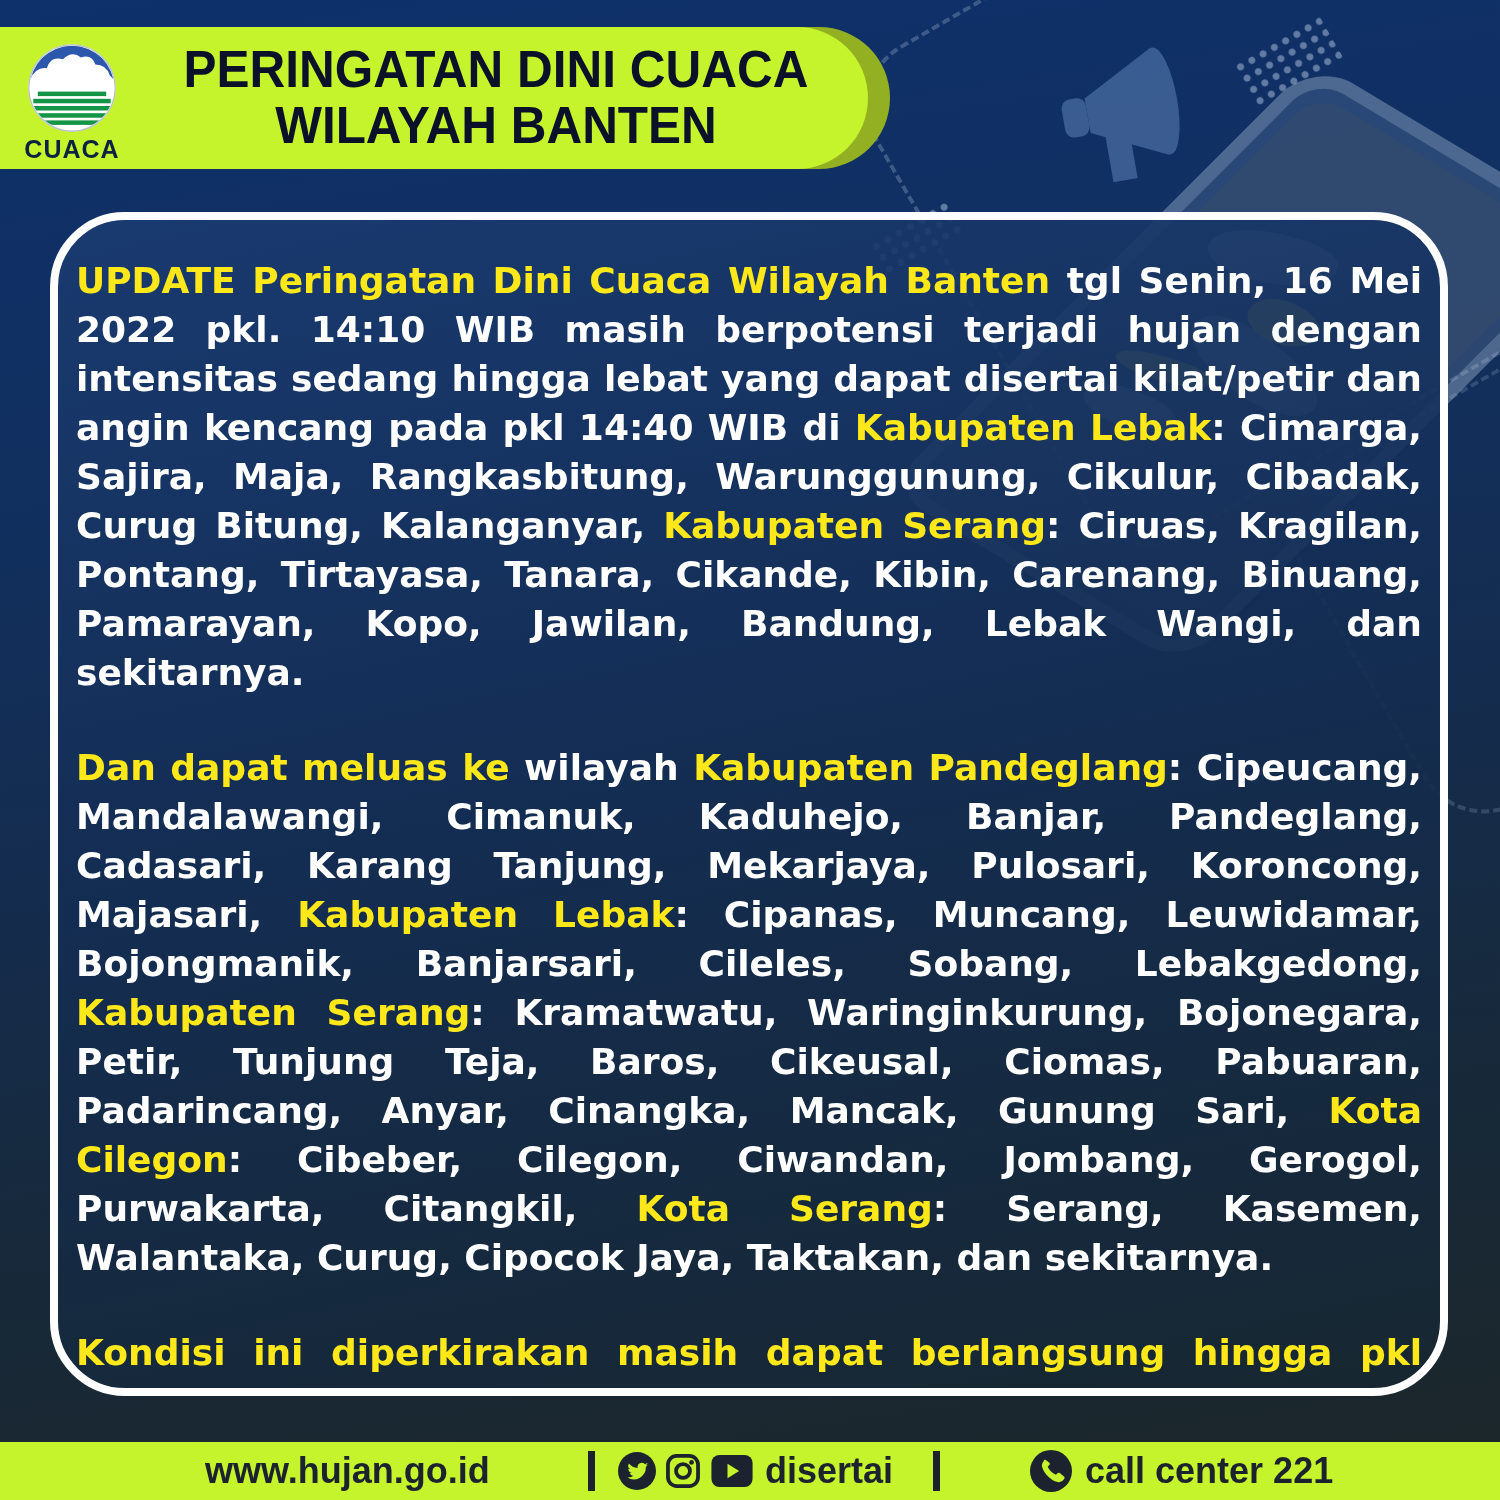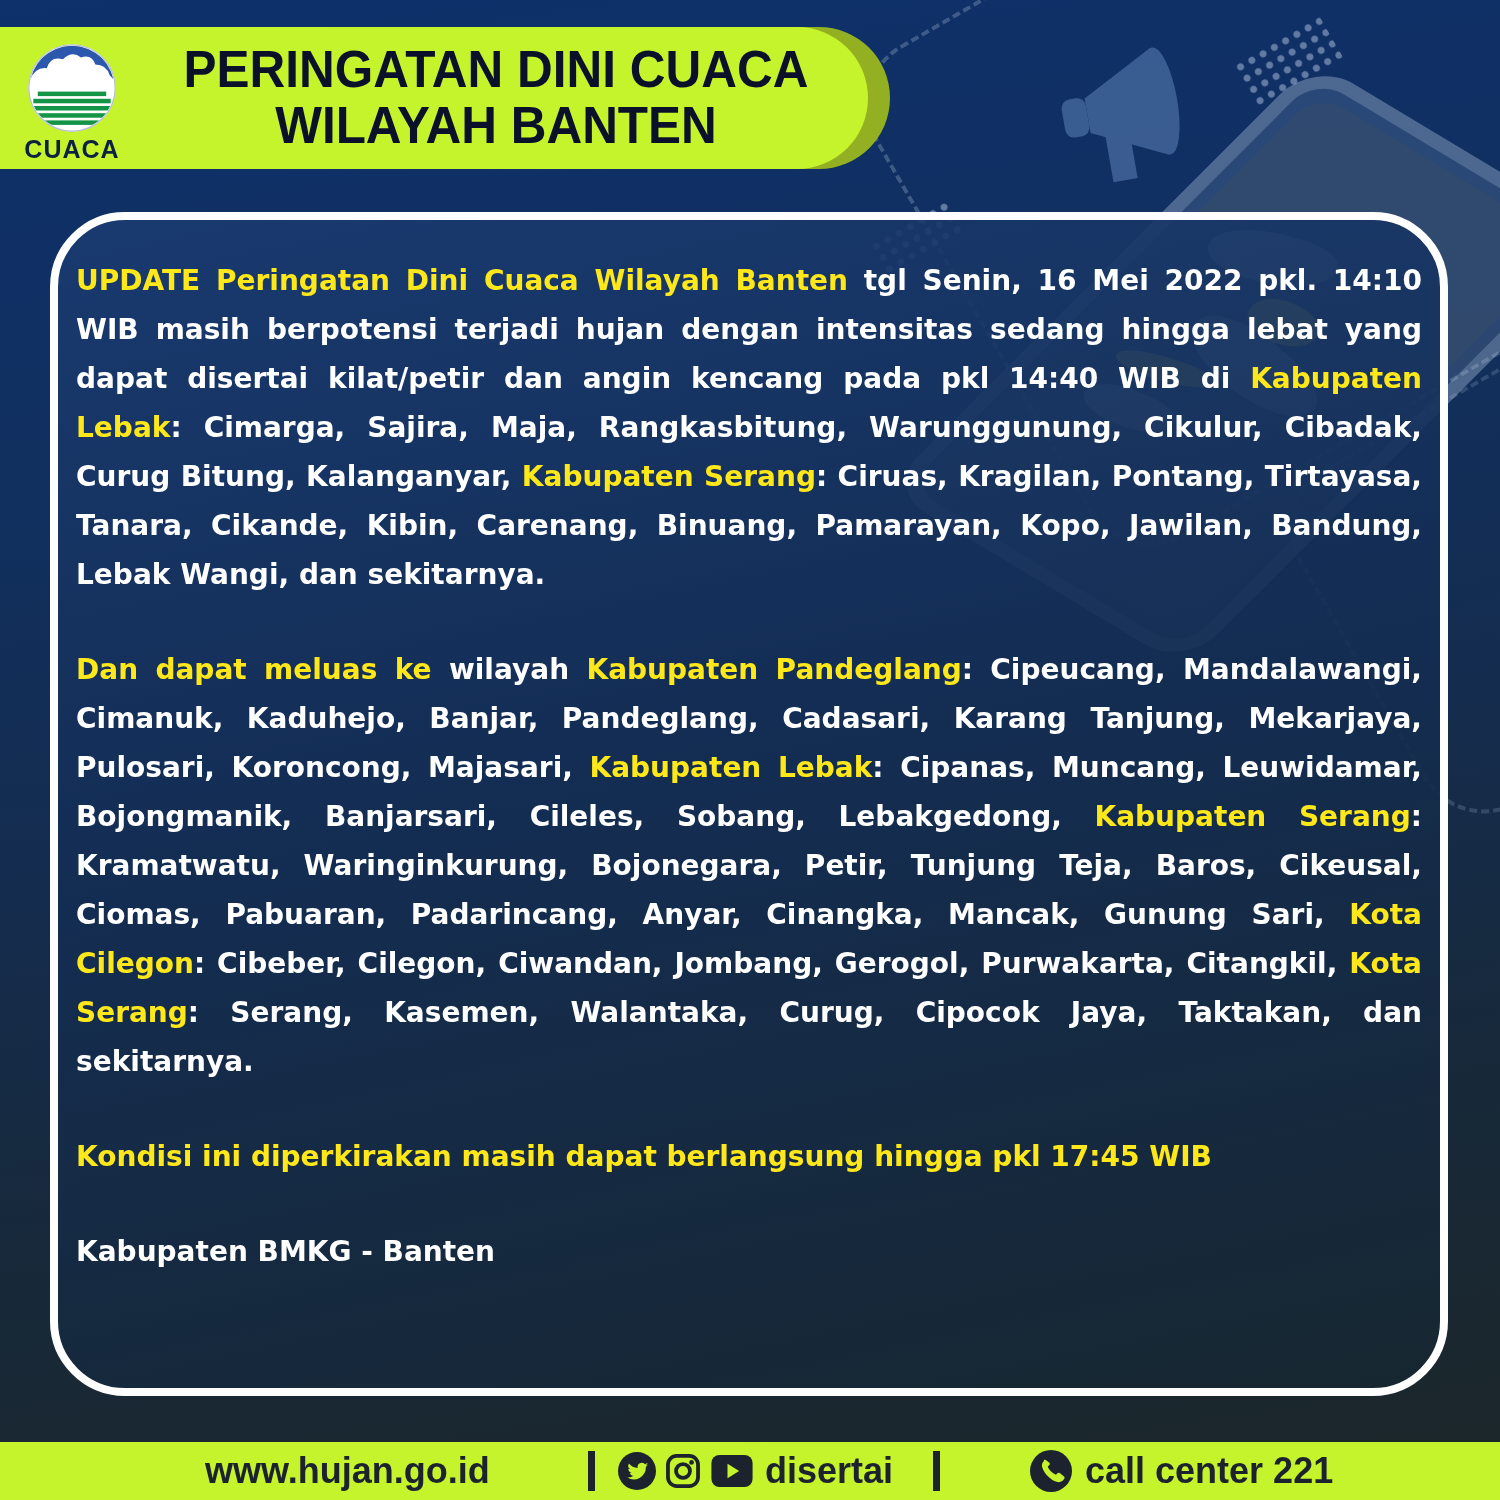--- a/index.html
+++ b/index.html
@@ -38,21 +38,21 @@
   .title{position:absolute;left:140px;top:0;width:712px;height:142px;
     display:flex;flex-direction:column;justify-content:center;text-align:center;
     font-weight:700;font-size:51px;line-height:56px;color:#0a1128;transform:scaleX(.97);}
   
   .warning-box{position:absolute;left:50px;top:212px;width:1398px;height:1184px;
     box-sizing:border-box;border:8px solid #ffffff;border-radius:75px;
     background:linear-gradient(168deg,rgba(26,59,113,.92) 0%,rgba(19,45,84,.90) 45%,rgba(23,39,49,.94) 100%);
     overflow:hidden;}
   .warning-text{padding:36px 18px 0 18px;}
   .warning-text p{margin:0 0 46px 0;font-family:"DejaVu Sans","Liberation Sans",sans-serif;
-    font-weight:700;font-size:28px;line-height:49px;color:#ffffff;text-align:justify;}
+    font-weight:700;font-size:36px;line-height:49px;color:#ffffff;text-align:justify;}
   .warning-text p span.hl{color:#ffe81a;}
   
   .footer{position:absolute;left:0;bottom:0;width:1500px;height:58px;background:#c6f42c;}
   .footer .ftxt{position:absolute;top:0;height:58px;line-height:58px;font-weight:700;font-size:36px;color:#1c232e;}
   .site{left:205px;}
   .handle{left:765px;}
   .callcenter{left:1085px;}
   .sep{position:absolute;top:9px;width:7px;height:40px;background:#1c232e;}
   .sep1{left:588px;}
   .sep2{left:933px;}

